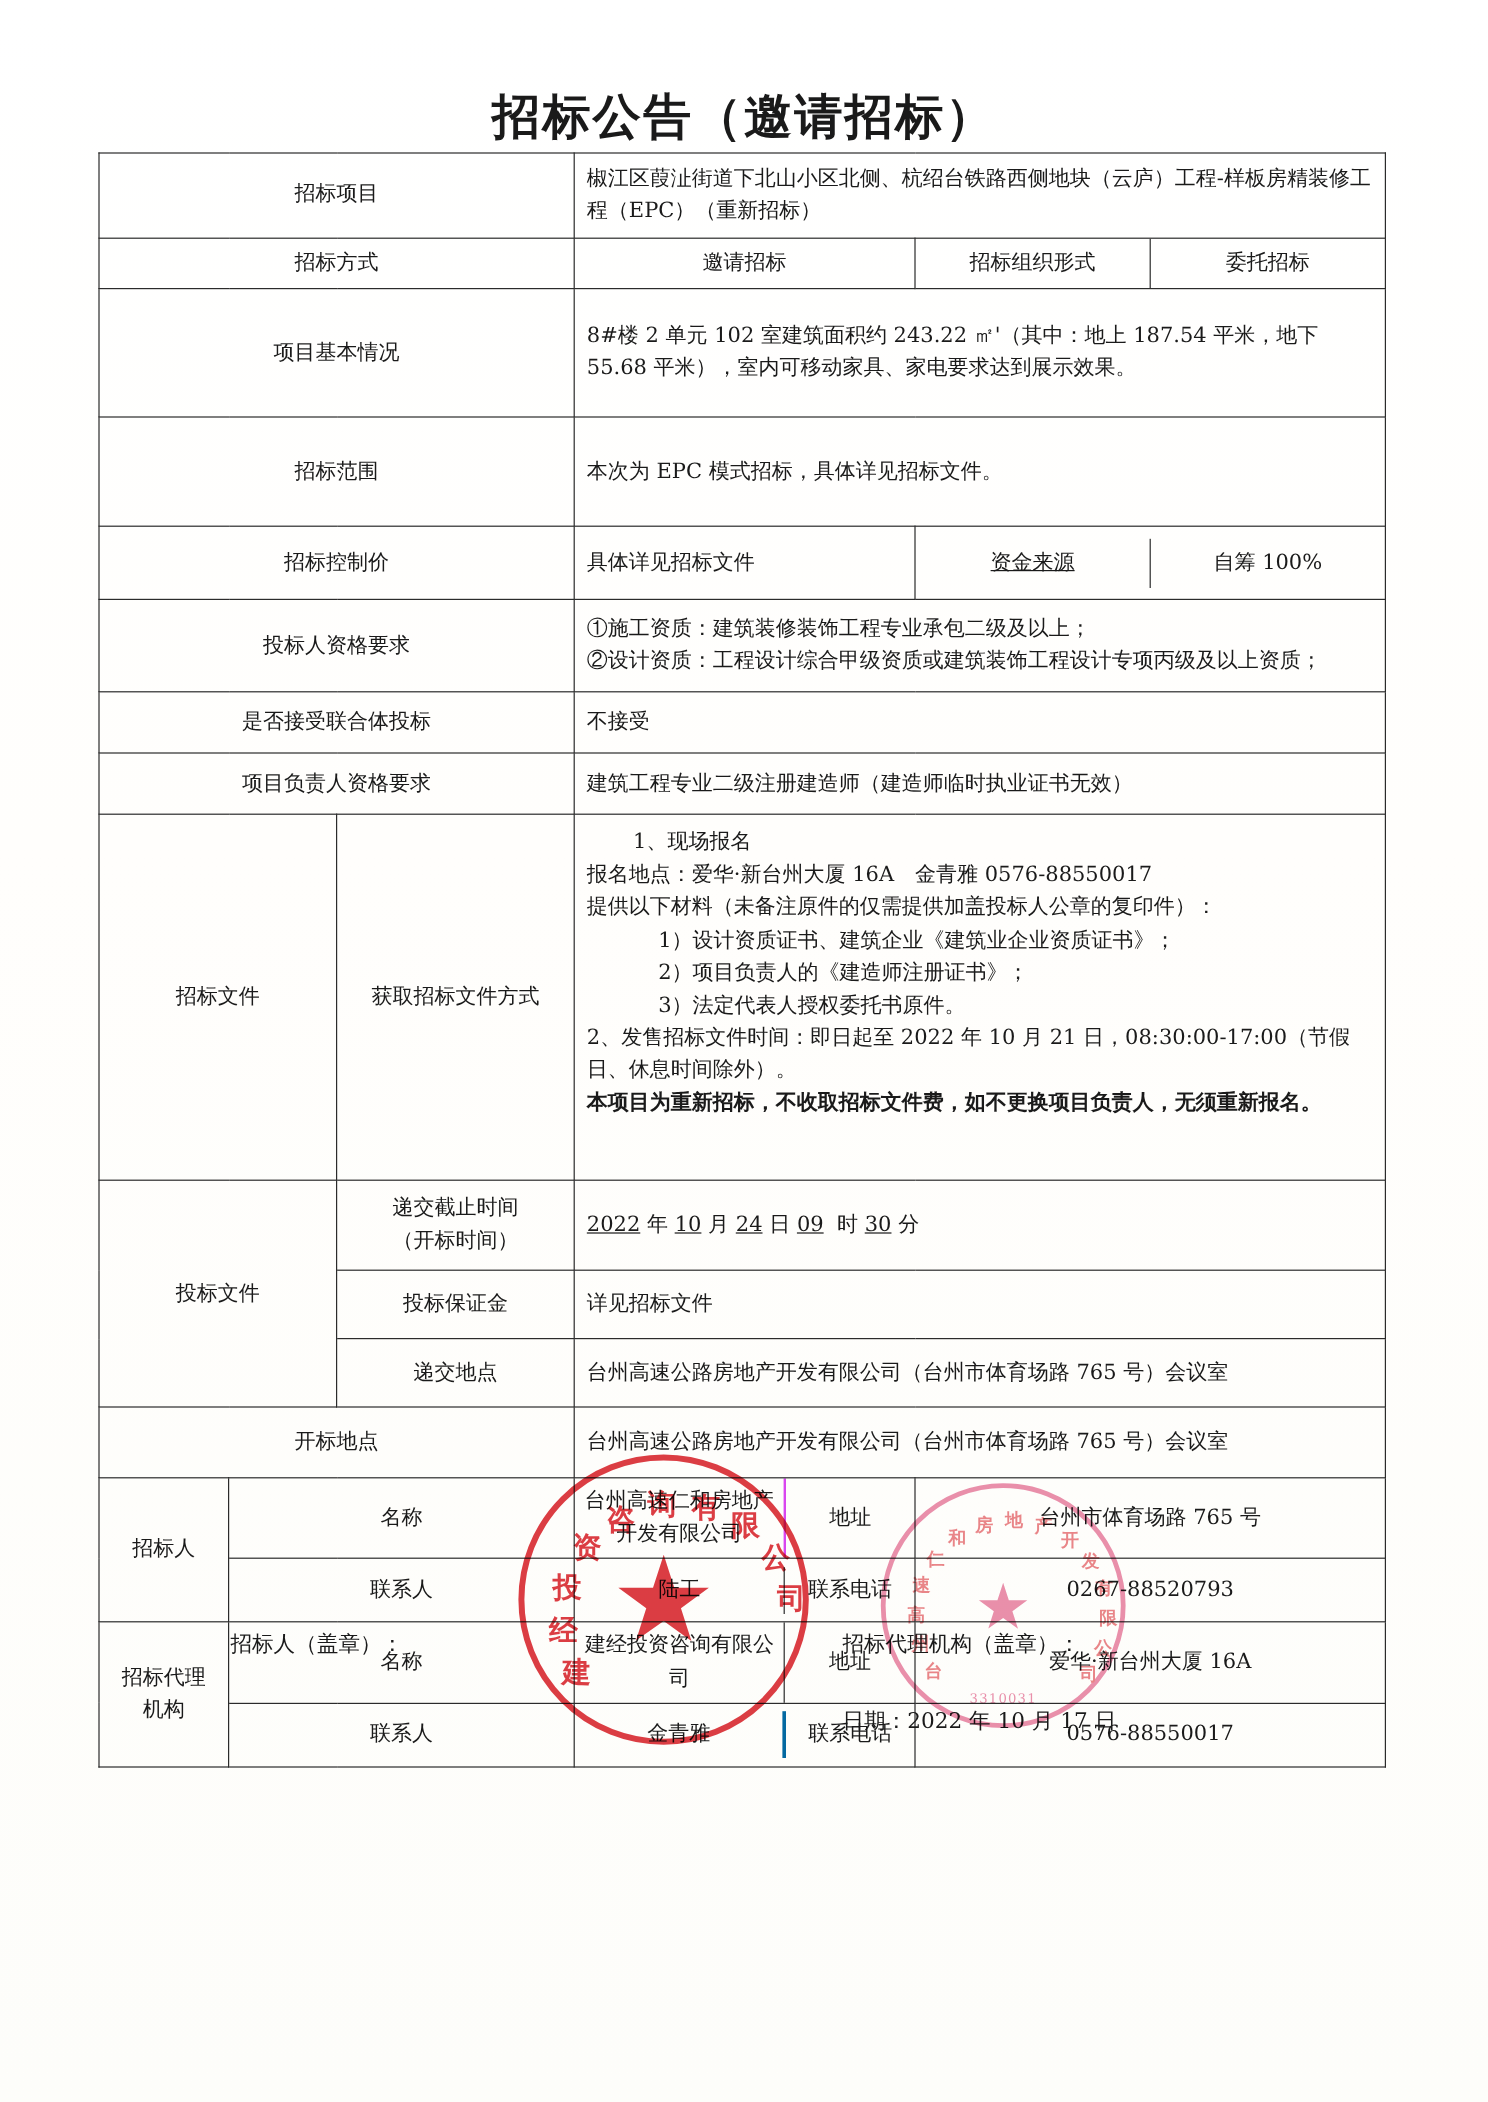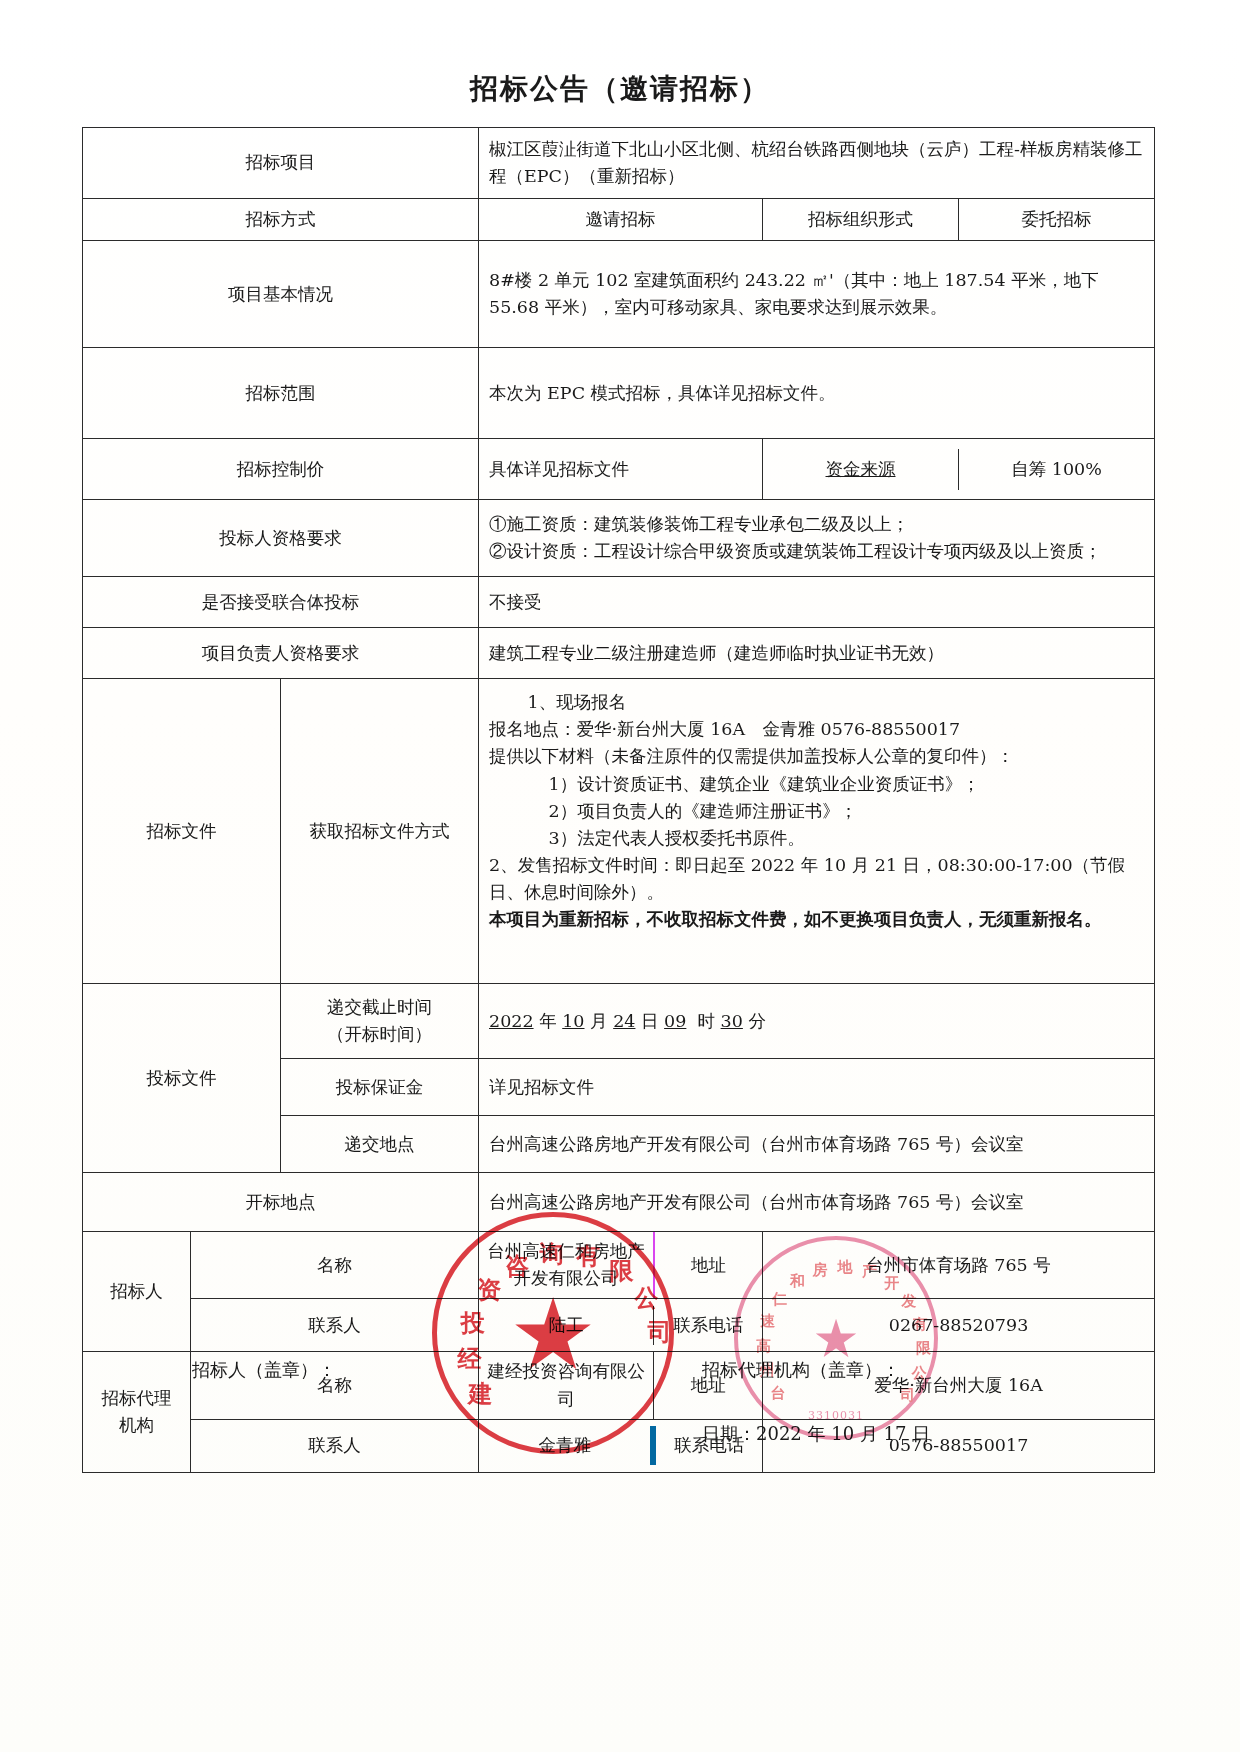--- a/index.html
+++ b/index.html
@@ -28,21 +28,21 @@
     inset: 0;
     background: linear-gradient(180deg, #ffffff 0%, #fffefc 40%, #fdfdfa 100%);
     pointer-events: none;
   }
   .doc-title {
     position: absolute;
     top: 70px;
     left: 0;
     width: 1240px;
     text-align: center;
-    font-size: 28px;
+    font-size: 40px;
     font-weight: bold;
     letter-spacing: 2px;
     font-family: "DejaVu Serif", "Liberation Serif", serif;
   }
   table.main {
     position: absolute;
     left: 82px;
     top: 127px;
     width: 1072px;
     border-collapse: collapse;
@@ -325,21 +325,21 @@
             </table>
       </td>
       <td class="c">爱华·新台州大厦 16A</td>
     </tr>
     <tr>
       <td class="c" colspan="2" style="height:38px;">联系人</td>
       <td class="c" style="padding:0;">
         <table style="width:100%; border-collapse:collapse; table-layout:fixed;">
           <tbody>
                 <tr>
-            <td style="border:none; border-right:6px solid #0369a1; width:62%; text-align:center; padding:6px;">金青雅</td>
+            <td style="border:none; border-right:3px solid #0369a1; width:62%; text-align:center; padding:6px;">金青雅</td>
             <td style="border:none; width:38%; text-align:center; padding:6px 4px;">联系电话</td>
           </tr>
         </tbody>
             </table>
       </td>
       <td class="c">0576-88550017</td>
     </tr>
   </tbody>
     </table>
 

